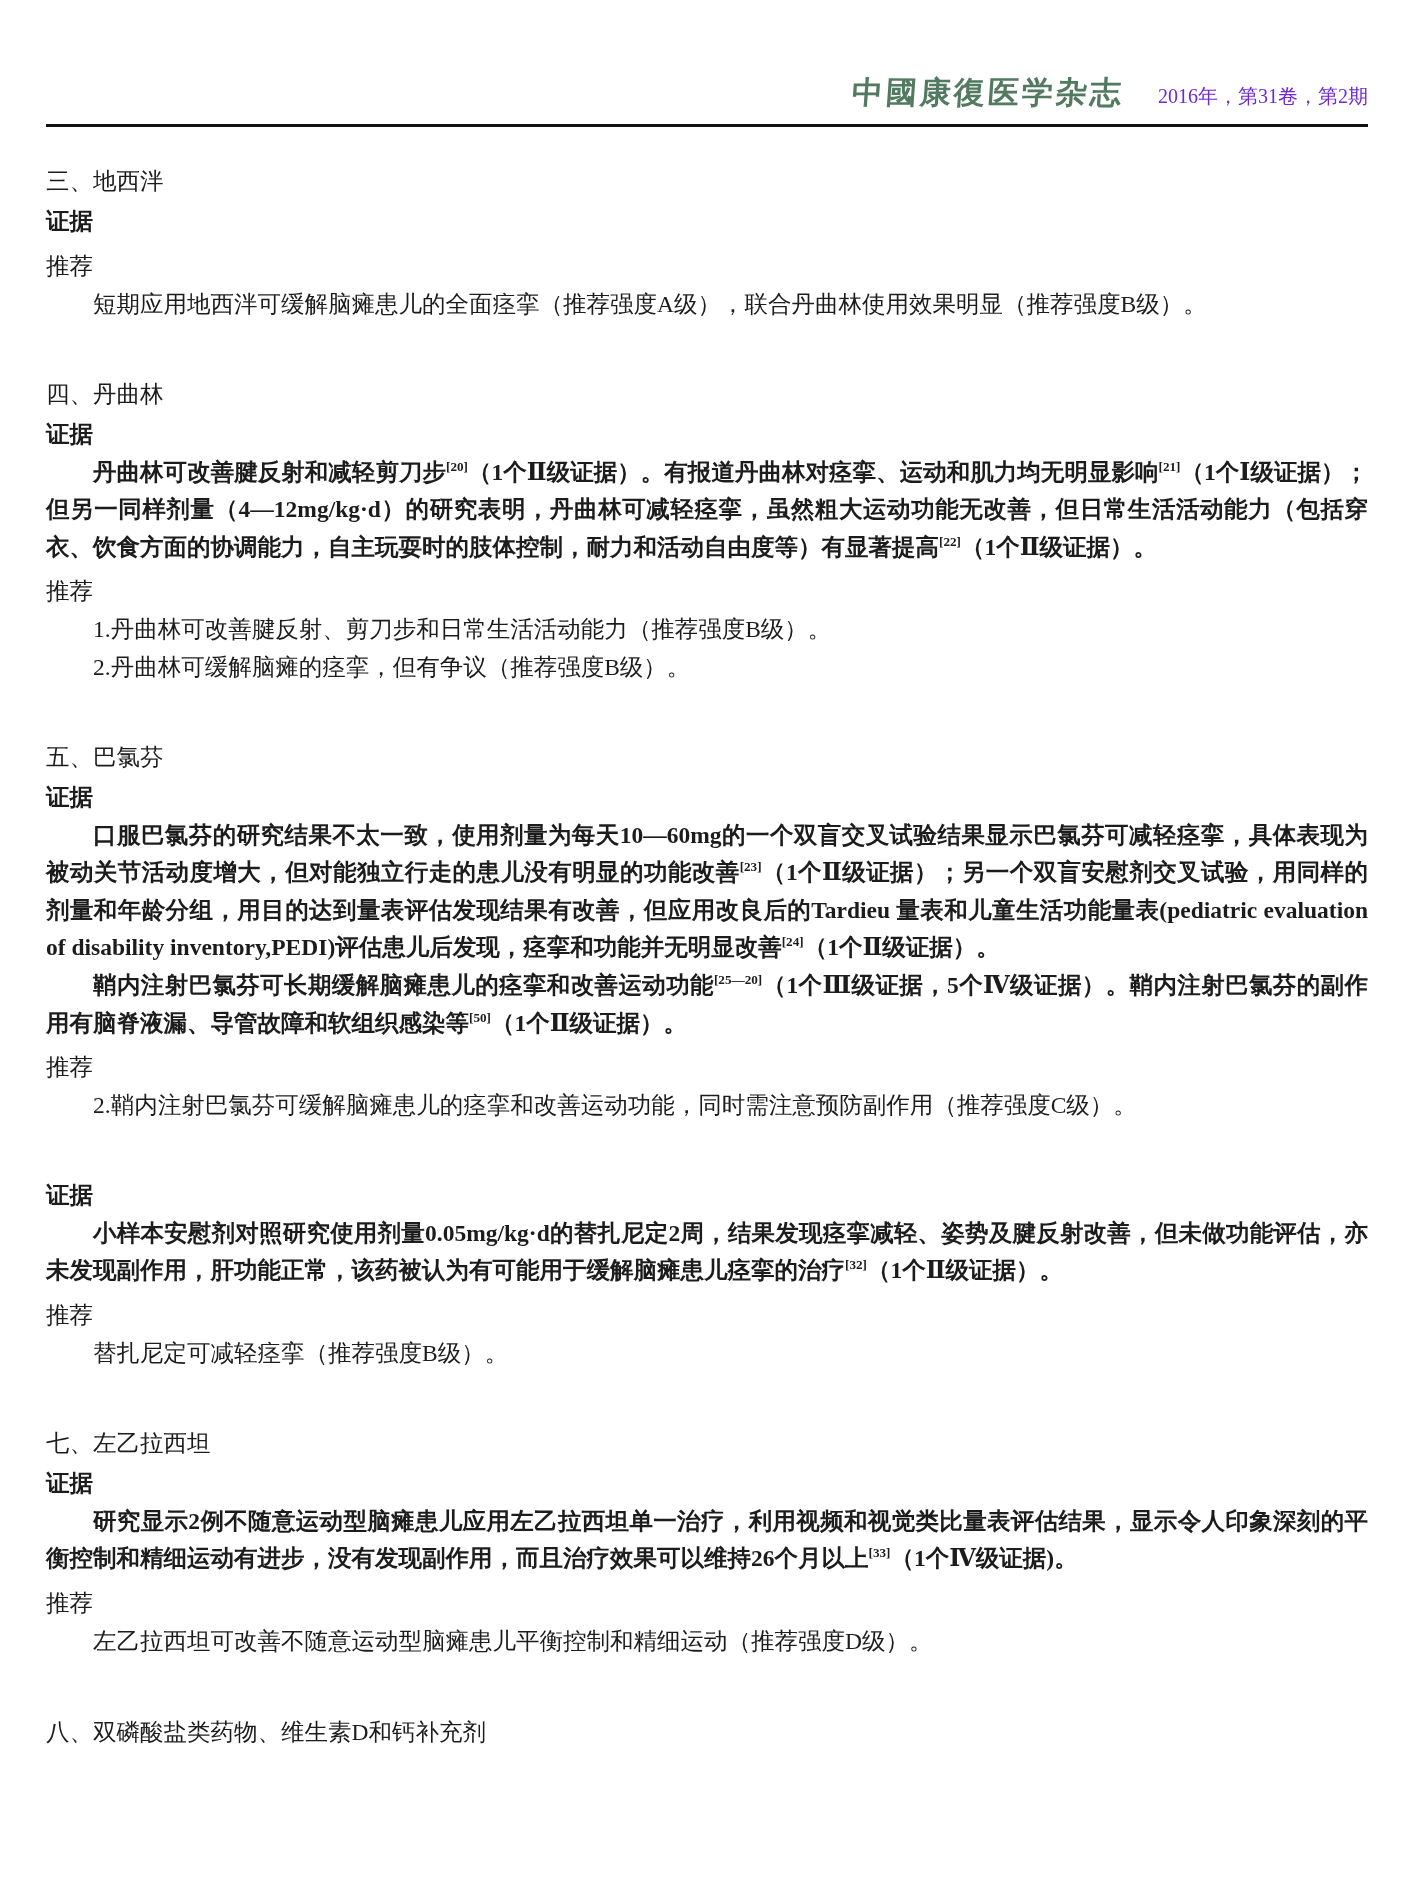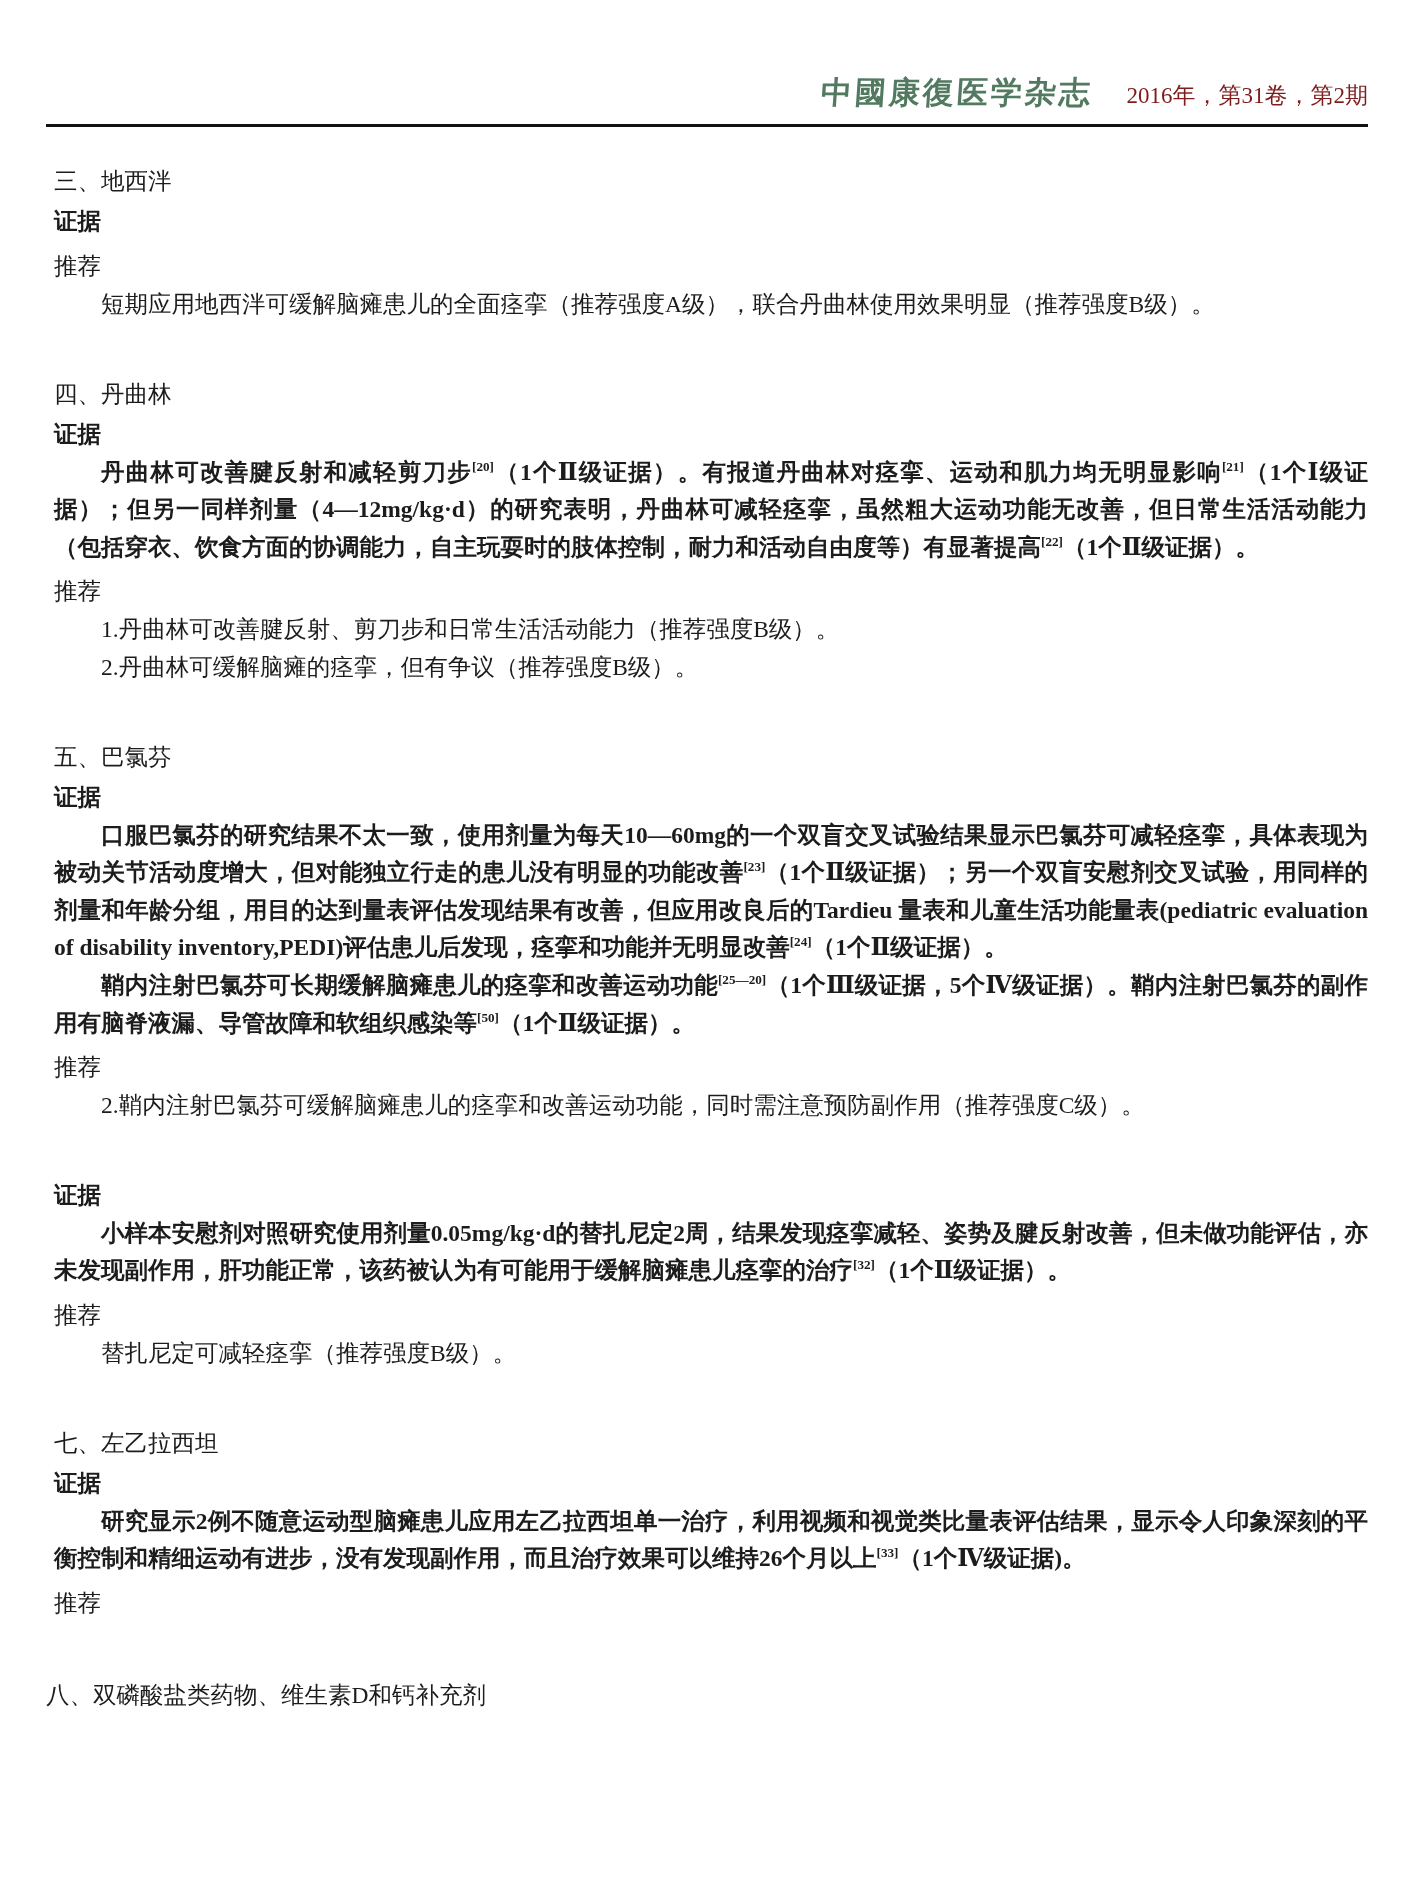--- a/index.html
+++ b/index.html
@@ -12,25 +12,25 @@
   }
   .header {
     display:flex; justify-content:flex-end; align-items:baseline; gap:34px;
     padding-top:72px; padding-bottom:10px;
     border-bottom:3px solid #111111;
   }
   .logo {
     font-size:31px; font-weight:bold; letter-spacing:3px;
     transform:skewX(-4deg);
   }
-  .issue { font-size:23px; color:#7f1d1d; }
+  .issue { font-size:20px; color:#6d28d9; }
   .content {
     font-size:23.5px; line-height:37.6px; text-align:justify;
   }
-  .section { margin-top:50px;margin-left:8px; }
+  .section { margin-top:50px; }
   .section.first { margin-top:34px; }
   .section-title { margin:0; line-height:40px; }
   .block-label { margin:0; line-height:40px; }
   .content p.para { margin:0; text-indent:2em; }
   .content p.rec { margin:0; text-indent:2em; }
   .evidence-block { margin-bottom:5px;font-weight:bold; }
   sup { font-size:0.56em; line-height:0; vertical-align:super; letter-spacing:0; }
   .next-heading { margin-top:52px; }
 </style>
 </head>
@@ -94,20 +94,21 @@
     </div>
 
     <div class="section">
       <p class="section-title">七、左乙拉西坦</p>
       <div class="evidence-block">
         <p class="block-label">证据</p>
         <p class="para">研究显示2例不随意运动型脑瘫患儿应用左乙拉西坦单一治疗，利用视频和视觉类比量表评估结果，显示令人印象深刻的平衡控制和精细运动有进步，没有发现副作用，而且治疗效果可以维持26个月以上<sup>[33]</sup>（1个Ⅳ级证据)。</p>
       </div>
       <div>
         <p class="block-label">推荐</p>
+        <p class="rec">左乙拉西坦可改善不随意运动型脑瘫患儿平衡控制和精细运动（推荐强度D级）。</p>
       </div>
     </div>
 
     <p class="section-title next-heading">八、双磷酸盐类药物、维生素D和钙补充剂</p>
 
   </div>
 
 </div>
 
 </body></html>

